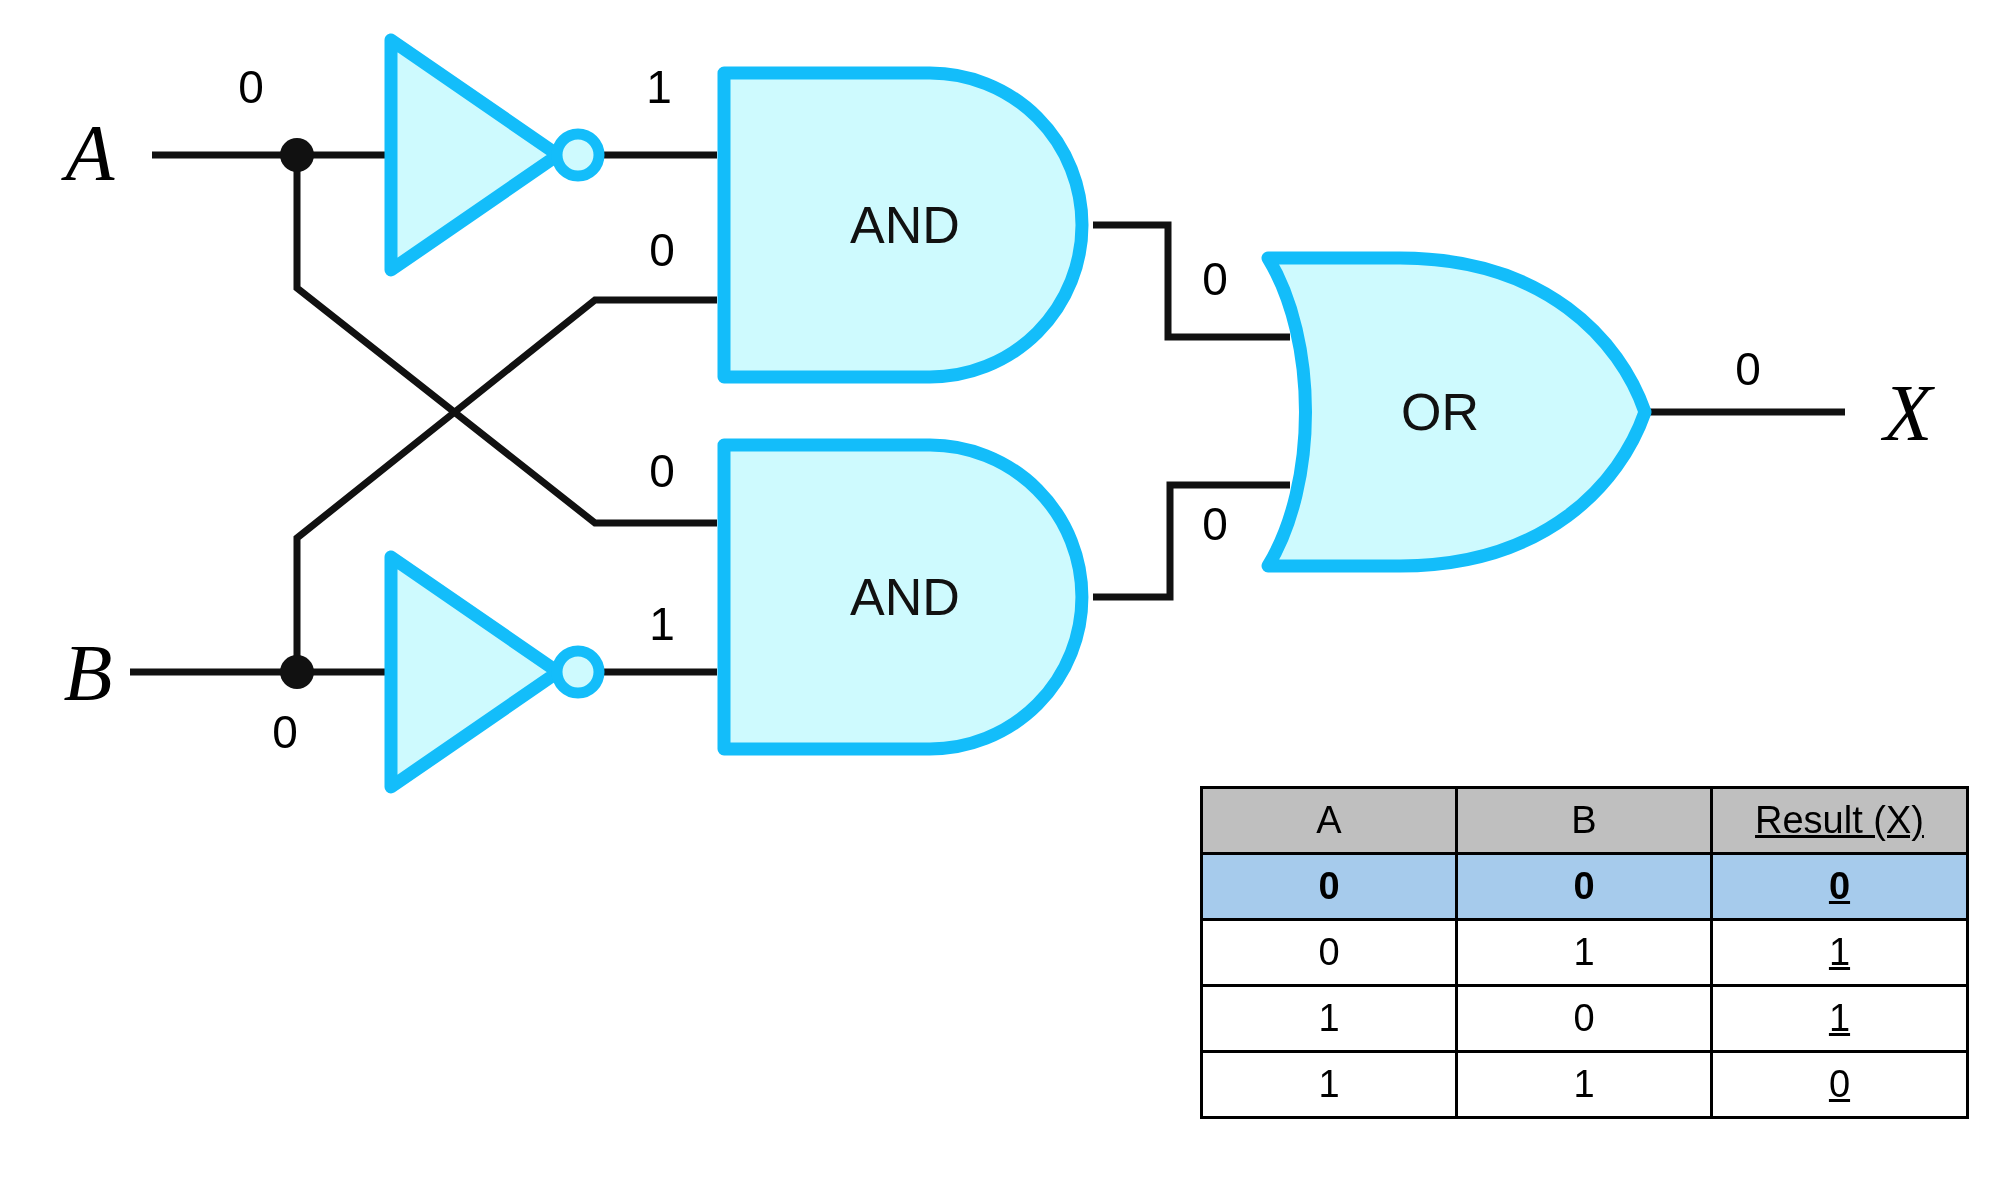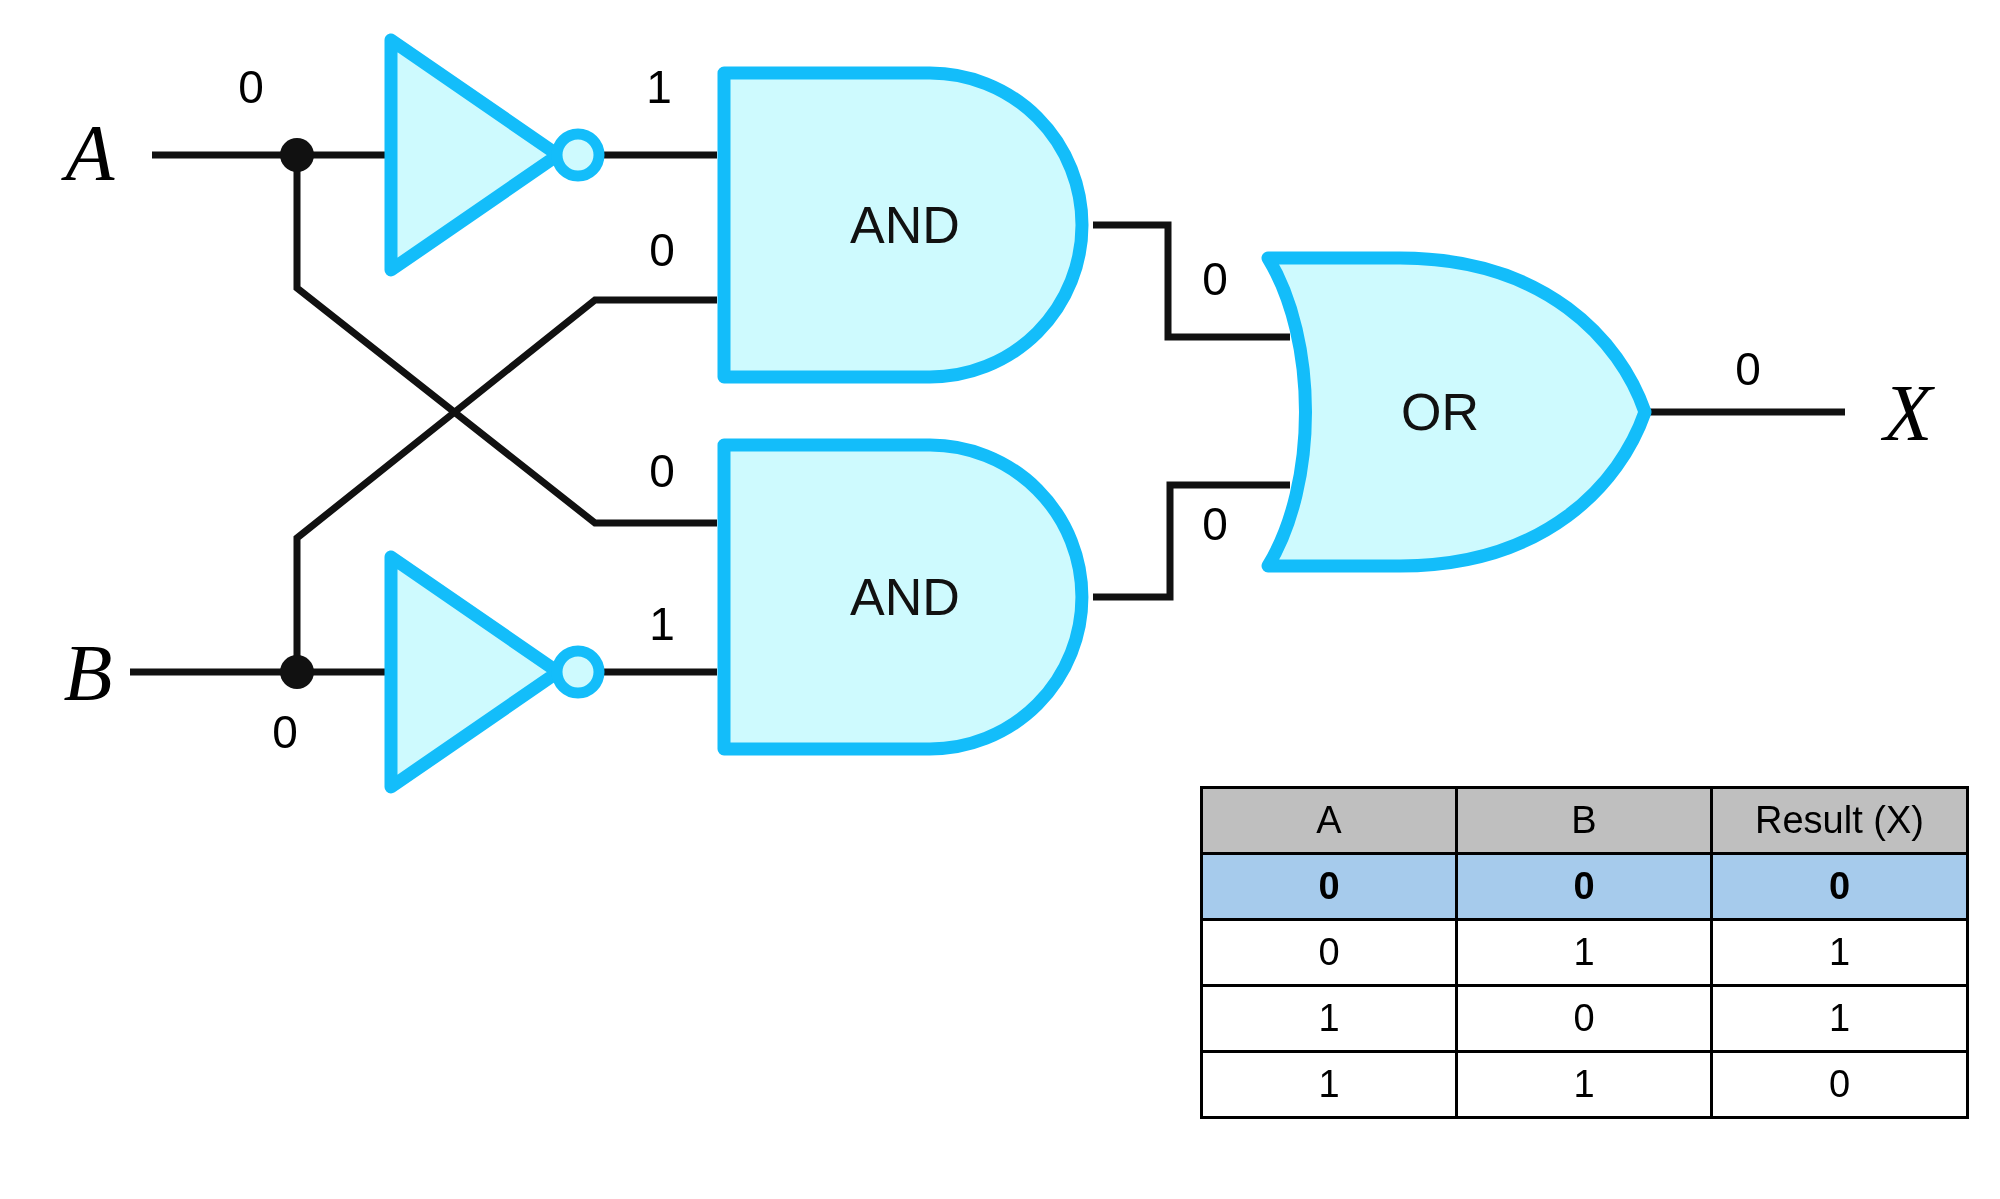--- a/index.html
+++ b/index.html
@@ -91,21 +91,21 @@
   }
   #truth-table thead th {
     background: #BFBFBF;
   }
   #truth-table tbody tr.highlight td {
     background: #A6CBEC;
     font-weight: bold;
   }
   #truth-table td.col-a, #truth-table th.col-a { width: 255px; }
   #truth-table td.col-b, #truth-table th.col-b { width: 255px; }
-  #truth-table td.col-x, #truth-table th.col-x { width: 256px; }
+  #truth-table td.col-x, #truth-table th.col-x { width: 256px; text-decoration: underline; }
 </style>
 </head>
 <body>
 
 <div id="stage">
 
   <svg class="circuit" viewBox="0 0 2000 1199">
 
     <path class="wire" d="M 152 155 L 385 155"></path>
 

